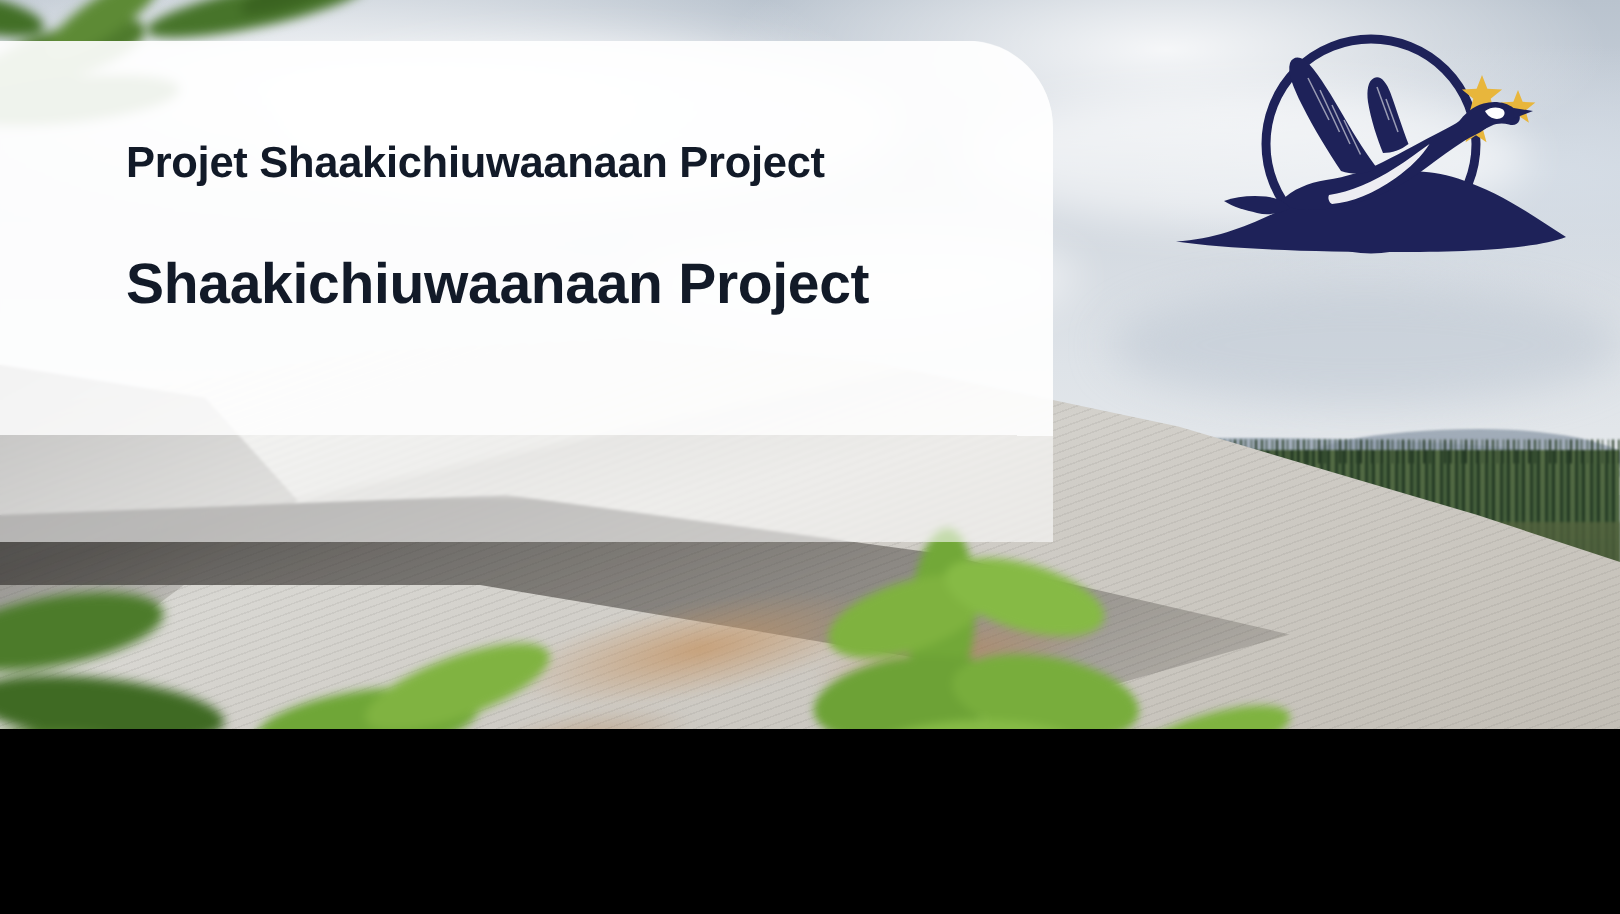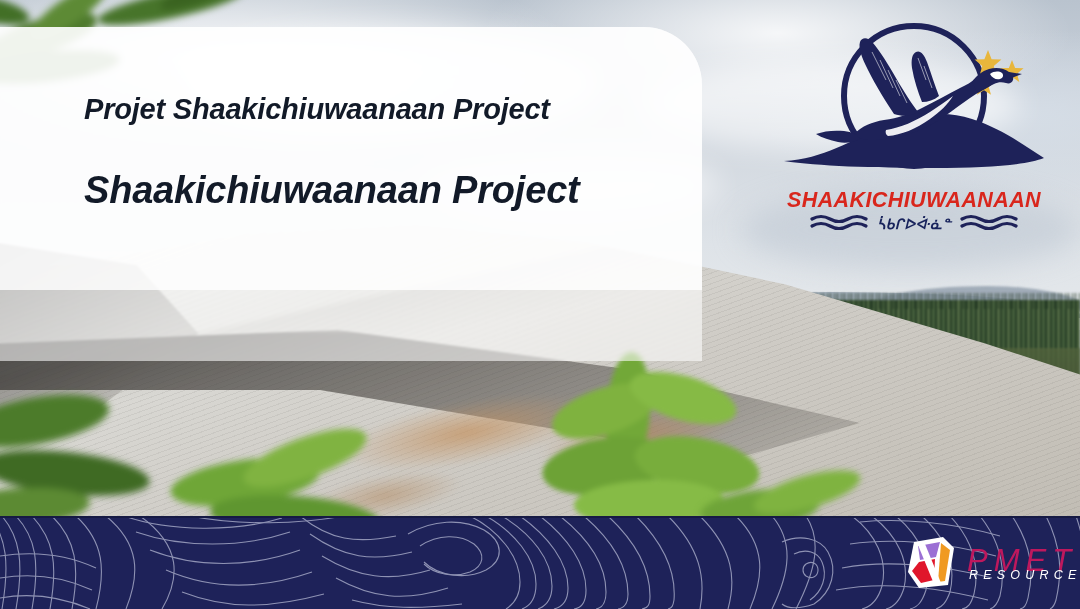--- a/index.html
+++ b/index.html
@@ -7,24 +7,23 @@
     padding: 0;
     background: #000;
   }
   body {
     font-family: "Liberation Sans", sans-serif;
   }
 
   #slide {
     position: relative;
     width: 1080px;
-    height: 609px;
+    height: 486px;
     overflow: hidden;
     background: #c9d0d8;
-    font-style: italic;
   }
 
   
   .photo {
     position: absolute;
     inset: 0;
     overflow: hidden;
   }
 
   
@@ -432,32 +431,20 @@
           <path d="M148,48 L156,70"></path>
       </g>
 
       <path fill="#1e2259" d="M62,124 C54,122 46,120 40,116 C48,113 58,112 68,113
                C76,114 82,117 84,121 C78,124 70,126 62,124 Z"></path>
 
       <path fill="#ffffff" opacity=".92" d="M110,112 C124,110 140,103 154,94 C162,89 170,83 177,78
                C172,86 164,94 154,101 C140,111 125,117 112,118
                C110,117 109,114 110,112 Z"></path>
     </svg>
-    <div class="shk-word">SHAAKICHIUWAANAAN</div>
-    <div class="shk-syll">
-      <svg width="276" height="20" viewBox="0 0 276 20" style="display:block;position:absolute;left:0;top:-3px;">
-        <g fill="none" stroke="#1e2259" stroke-width="3.2" stroke-linecap="round">
-          <path d="M36,6 q9,-5 18,0 t18,0 t18,0"></path>
-          <path d="M36,13 q9,-5 18,0 t18,0 t18,0"></path>
-          <path d="M186,6 q9,-5 18,0 t18,0 t18,0"></path>
-          <path d="M186,13 q9,-5 18,0 t18,0 t18,0"></path>
-        </g>
-      </svg>
-      <span style="position:relative;">ᓵᑲᒋᐅᐚᓈᓐ</span>
-    </div>
   </div>
 
   <div class="footer">
     <svg class="topo" viewBox="0 0 1080 93" preserveAspectRatio="none">
       <g fill="none" stroke="#b9bdd6" stroke-width="1.1" opacity=".72">
         <path d="M-10,0 C6,22 10,46 2,93"></path>
         <path d="M2,0 C20,22 24,46 16,93"></path>
         <path d="M16,0 C36,22 40,46 32,93"></path>
         <path d="M32,0 C54,24 58,48 50,93"></path>
         <path d="M52,0 C76,24 80,50 72,93"></path>

